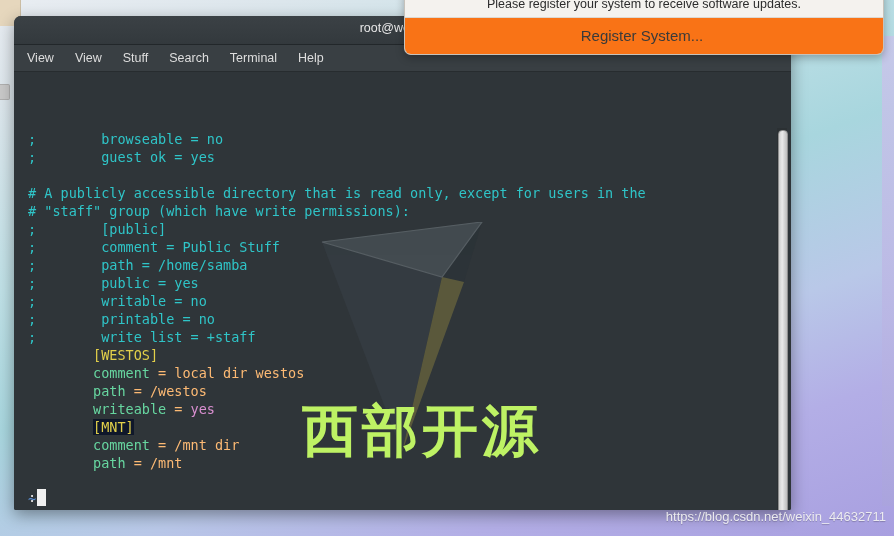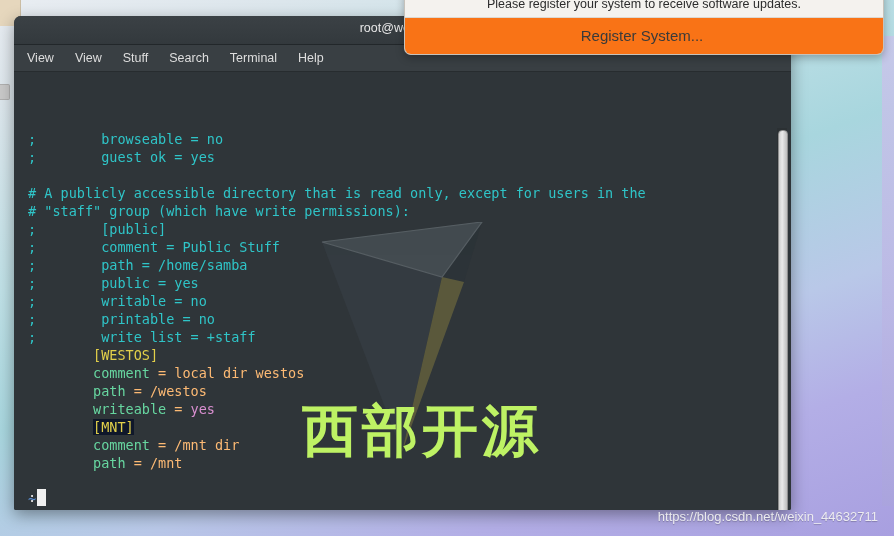--- a/index.html
+++ b/index.html
@@ -209,21 +209,21 @@
     height: 428px;
     background: linear-gradient(90deg,#cfcfcf,#eaeaea 40%,#bdbdbd);
     border-radius: 4px;
     border: 1px solid #8f8f8f;
     cursor: grab;
   }
 
   
   #url-watermark {
     position: absolute;
-    right: 16px;
+    right: 8px;
     bottom: 12px;
     font-size: 13px;
     color: #f2f2f2;
     opacity: .92;
     text-shadow: 0 1px 1px rgba(0,0,0,.25);
     z-index: 50;
     white-space: nowrap;
     font-family: "Liberation Sans", sans-serif;
   }
 </style>

